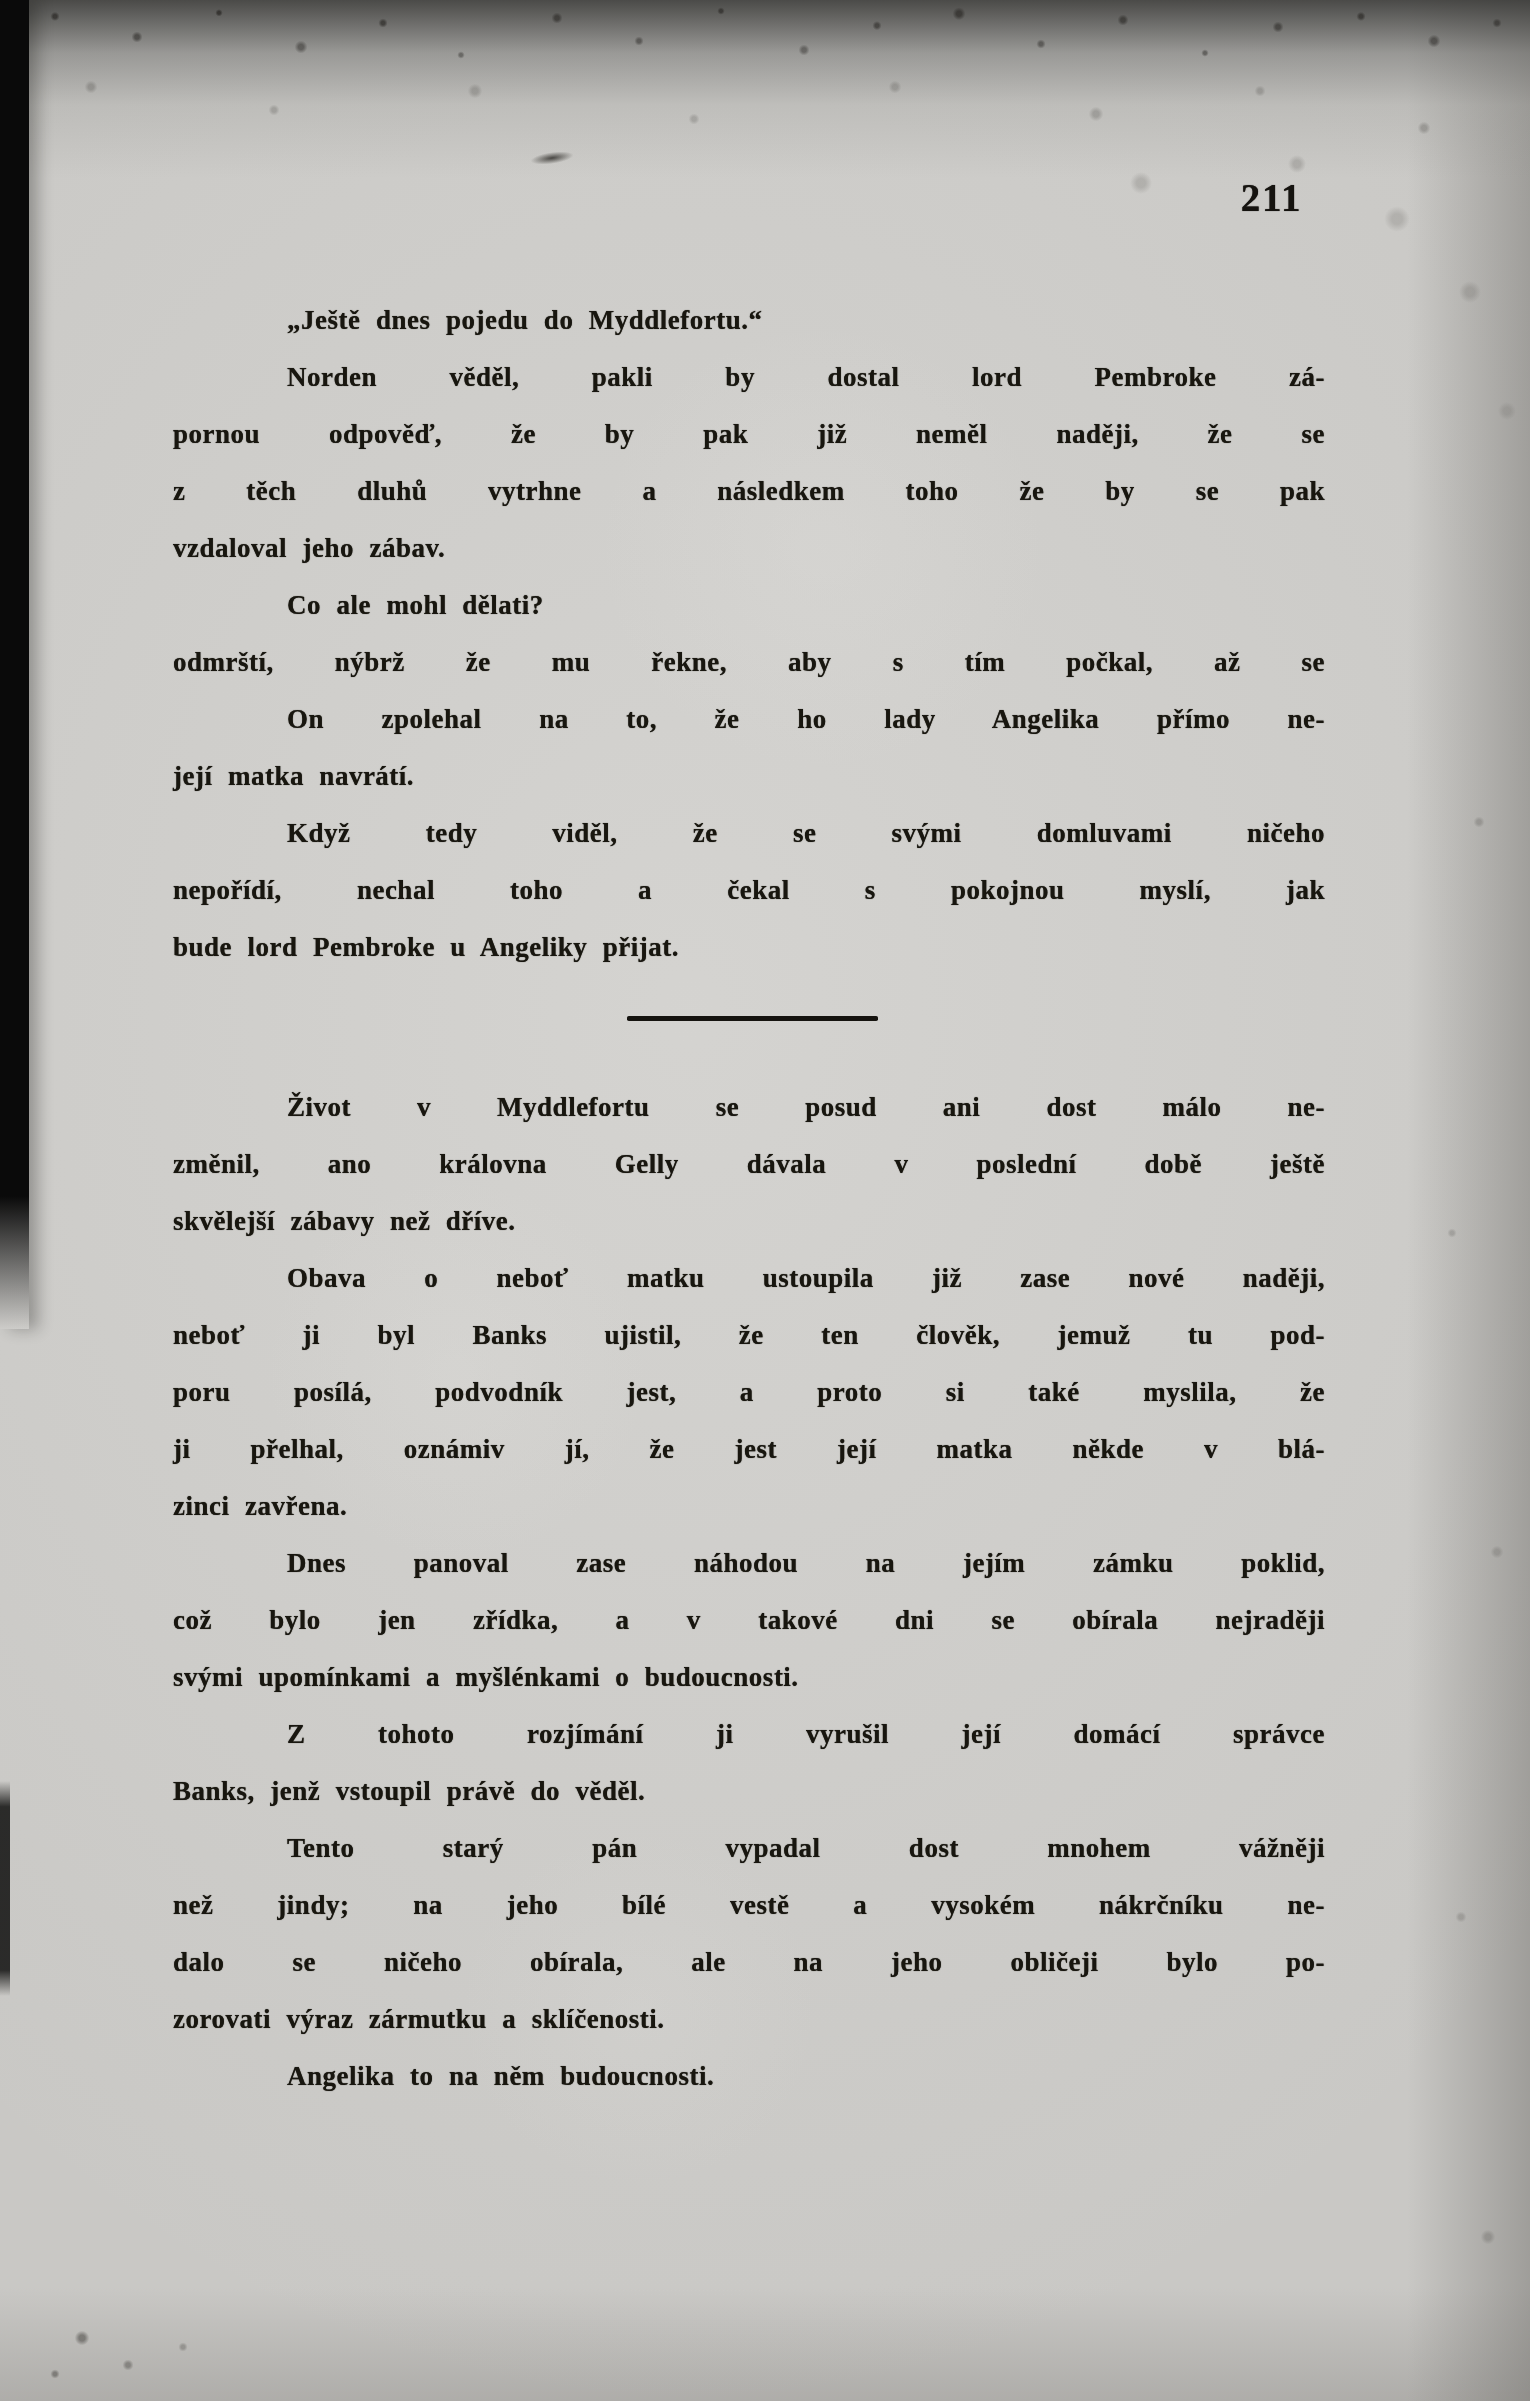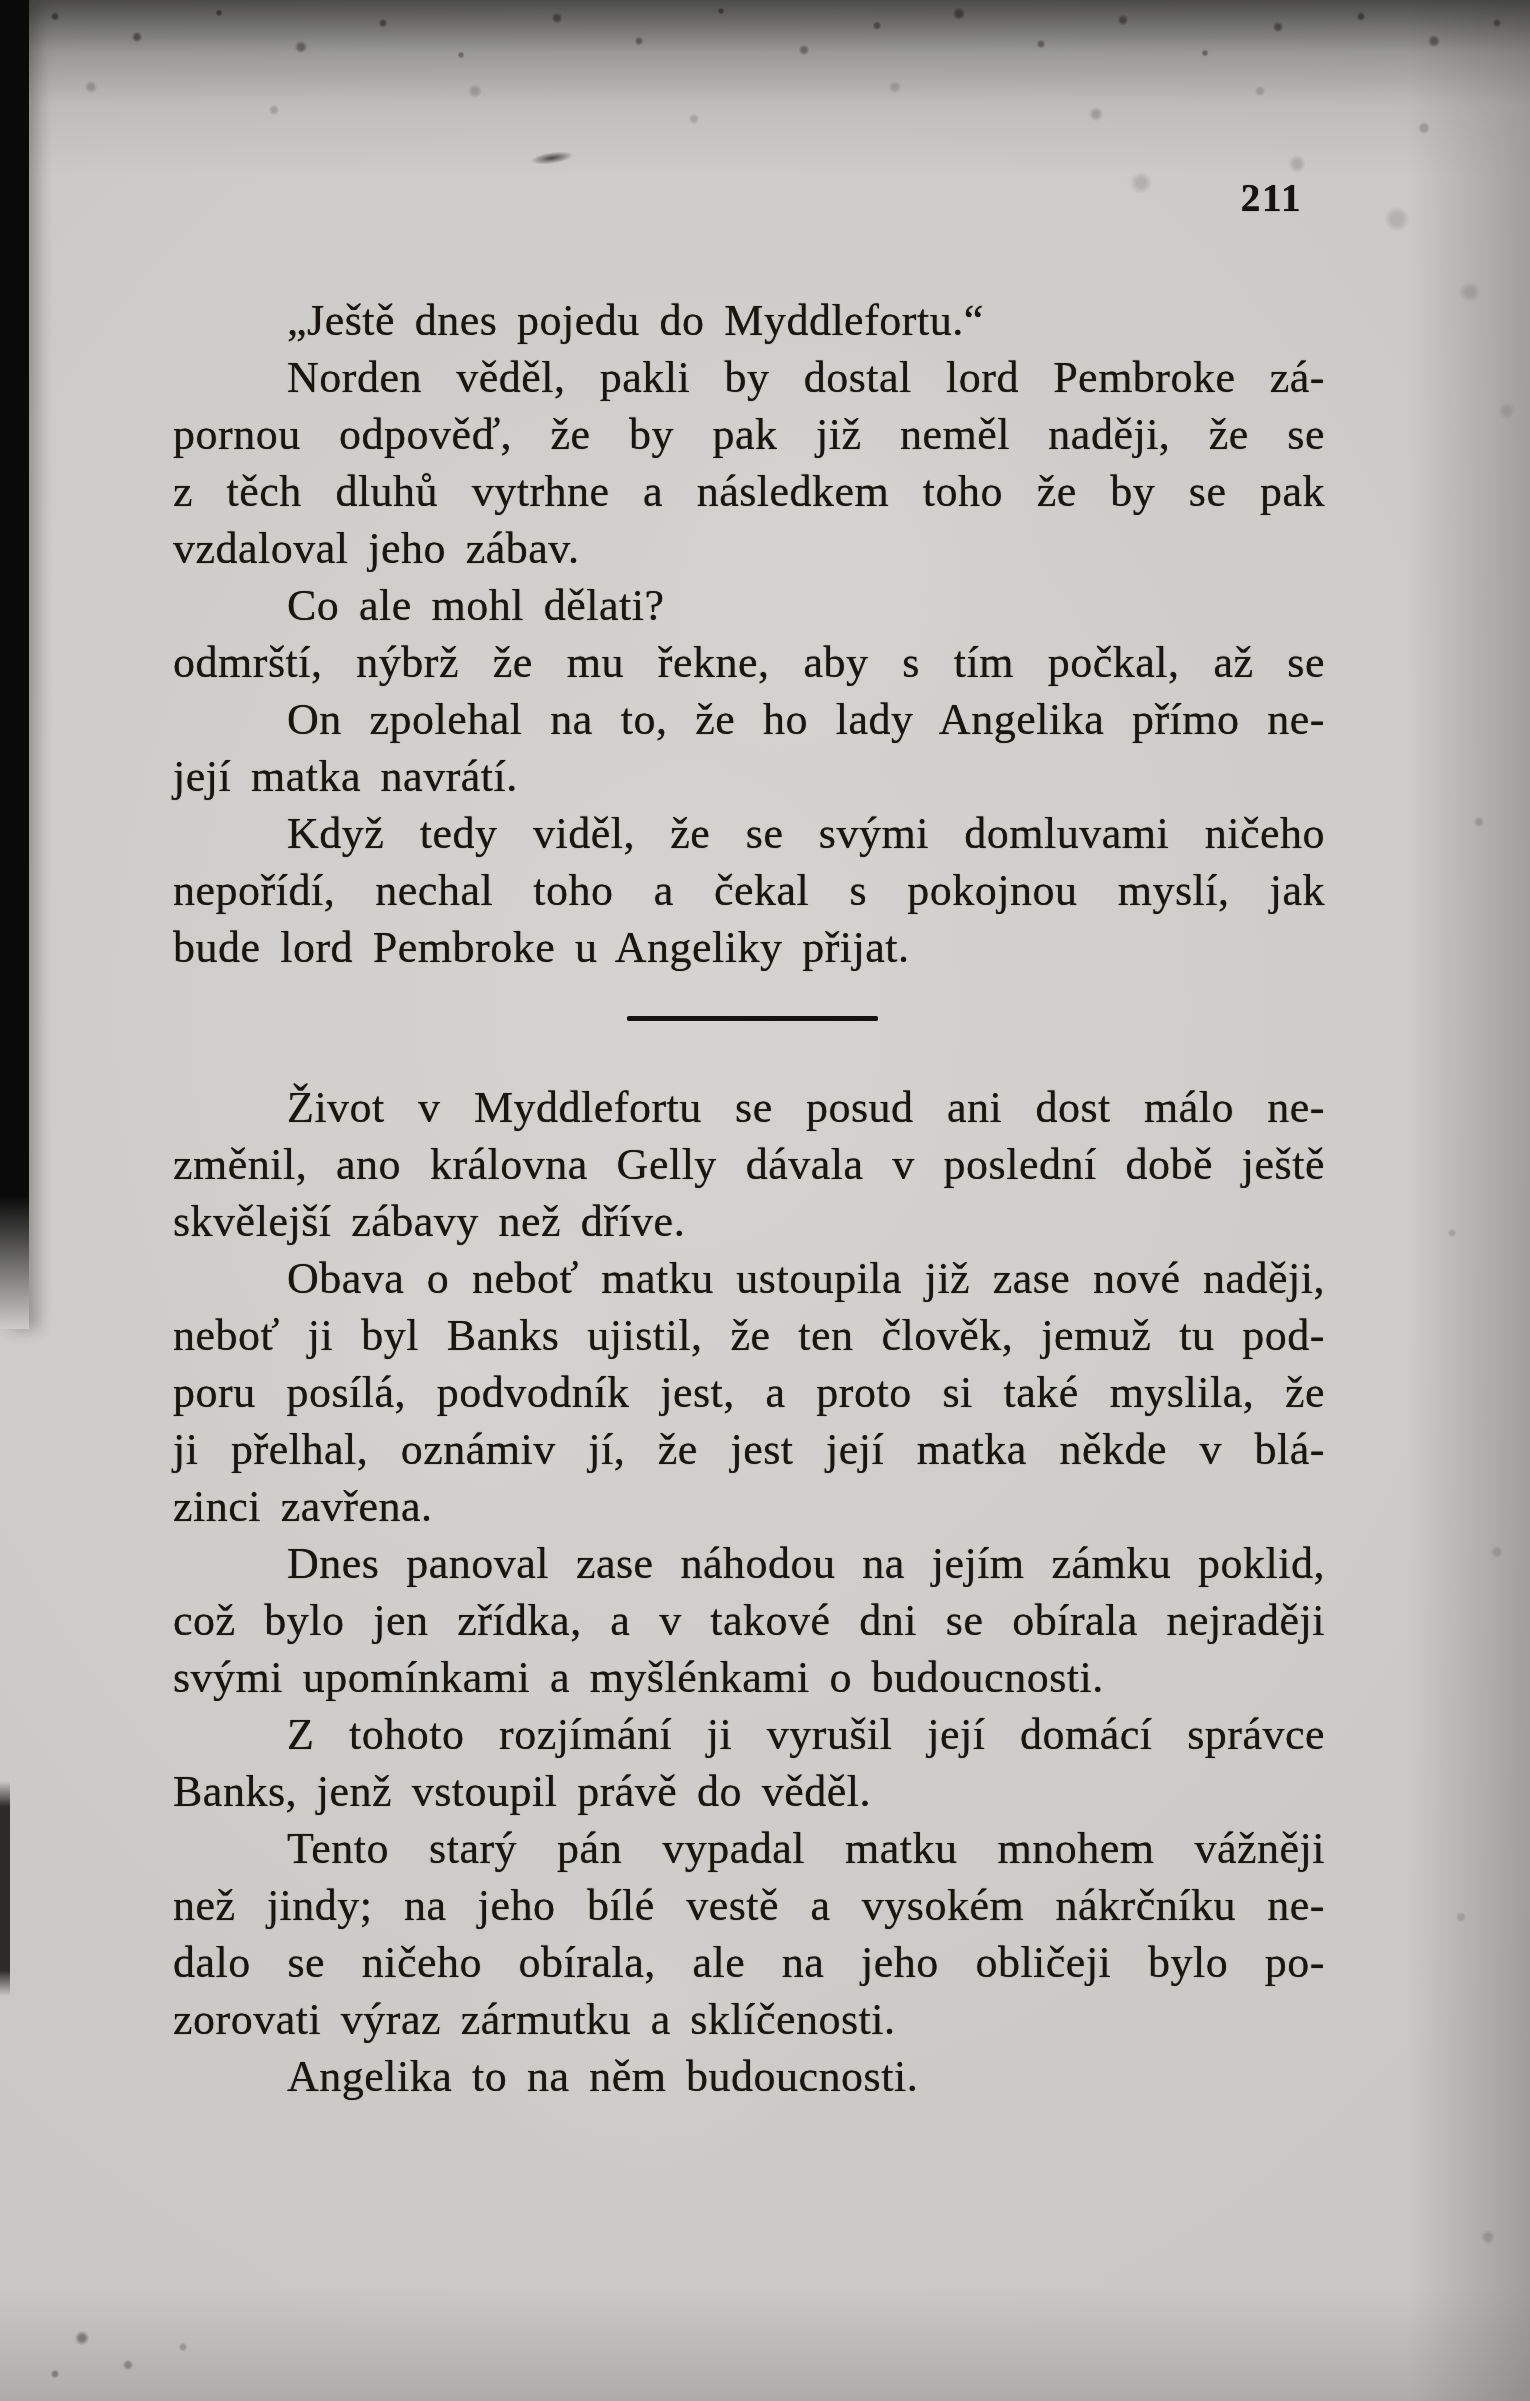--- a/index.html
+++ b/index.html
@@ -85,21 +85,21 @@
     background:radial-gradient(ellipse 50% 50% at 50% 50%, rgba(40,38,34,.8), rgba(40,38,34,0) 72%);
   }
   .page-number{
     position:absolute;top:175px;left:1226px;width:91px;
     text-align:center;font-size:39px;font-weight:bold;color:#15130f;
     letter-spacing:1.8px;
     text-shadow:0 0 0.9px rgba(21,19,15,.9);
   }
   .text-block{
     position:absolute;left:173px;top:292px;width:1152px;
-    color:#18160f;font-size:44px;font-weight:normal;line-height:57px;
+    color:#18160f;font-size:27px;font-weight:bold;line-height:57px;
     letter-spacing:0.5px;word-spacing:8.2px;
     text-shadow:0 0 0.9px rgba(24,22,15,.85);
   }
   .line{text-align:justify;}
   .line.fill{text-align-last:justify;}
   .line.end{text-align-last:left;}
   .line.indent{padding-left:114px;}
   .divider{
     height:4.6px;width:251px;margin:40px 0 58px 454px;
     background:#15130f;border-radius:1.8px;
@@ -138,21 +138,21 @@
         <div class="line indent fill">Obava o neboť matku ustoupila již zase nové naději,</div>
         <div class="line fill">neboť ji byl Banks ujistil, že ten člověk, jemuž tu pod-</div>
         <div class="line fill">poru posílá, podvodník jest, a proto si také myslila, že</div>
         <div class="line fill">ji přelhal, oznámiv jí, že jest její matka někde v blá-</div>
         <div class="line end">zinci zavřena.</div>
         <div class="line indent fill">Dnes panoval zase náhodou na jejím zámku poklid,</div>
         <div class="line fill">což bylo jen zřídka, a v takové dni se obírala nejraději</div>
         <div class="line end">svými upomínkami a myšlénkami o budoucnosti.</div>
         <div class="line indent fill">Z tohoto rozjímání ji vyrušil její domácí správce</div>
         <div class="line end">Banks, jenž vstoupil právě do věděl.</div>
-        <div class="line indent fill">Tento starý pán vypadal matku mnohem vážněji</div>
+        <div class="line indent fill">Tento starý pán vypadal dost mnohem vážněji</div>
         <div class="line fill">než jindy; na jeho bílé vestě a vysokém nákrčníku ne-</div>
         <div class="line fill">dalo se ničeho obírala, ale na jeho obličeji bylo po-</div>
         <div class="line end">zorovati výraz zármutku a sklíčenosti.</div>
         <div class="line indent end">Angelika to na něm budoucnosti.</div>
       </div>
   </div>
 </div>
 
 
 </body></html>

